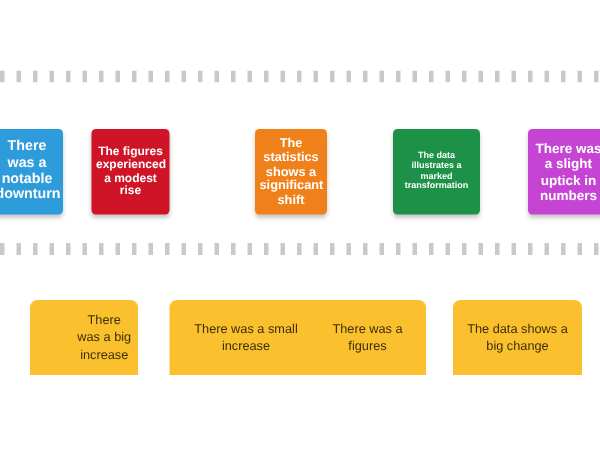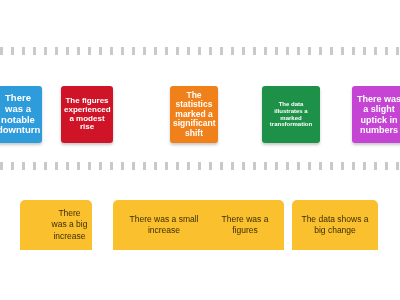--- a/index.html
+++ b/index.html
@@ -110,21 +110,21 @@
     font-weight: 400;
     line-height: 1.35;
     padding: 0 4px;
     cursor: grab;
     user-select: none;
   }
 
   #answer-card-0 { left: 20px;  width: 72px; padding-left: 31px; }
   #answer-card-1 { left: 113px; width: 102px; }
   #answer-card-2 { left: 206px; width: 78px; }
-  #answer-card-3 { left: 292px; width: 86px; }
+  #answer-card-3 { left: 302px; width: 86px; }
 </style>
 </head>
 <body>
 
 <div id="board">
 
   <div class="dash-rail" id="dash-rail-top">
       <span class="dash" style="background: rgb(201, 201, 201);"></span>
       <span class="dash" style="background: rgb(201, 201, 201);"></span>
       <span class="dash" style="background: rgb(201, 201, 201);"></span>
@@ -165,21 +165,21 @@
     </div>
 
   <div id="prompt-row">
     <div class="prompt-card" id="prompt-card-0" style="background: rgb(46, 155, 219);">
       <span class="ptext">There was a notable downturn</span>
     </div>
     <div class="prompt-card" id="prompt-card-1" style="background: rgb(207, 20, 39);">
       <span class="ptext">The figures experienced a modest rise</span>
     </div>
     <div class="prompt-card" id="prompt-card-2" style="background: rgb(240, 129, 26);">
-      <span class="ptext">The statistics marked a significant shift</span>
+      <span class="ptext">The statistics shows a significant shift</span>
     </div>
     <div class="prompt-card" id="prompt-card-3" style="background: rgb(30, 145, 72);">
       <span class="ptext">The data illustrates a marked transformation</span>
     </div>
     <div class="prompt-card" id="prompt-card-4" style="background: rgb(197, 68, 212);">
       <span class="ptext">There was a slight uptick in numbers</span>
     </div>
   </div>
 
   <div class="dash-rail" id="dash-rail-middle">

